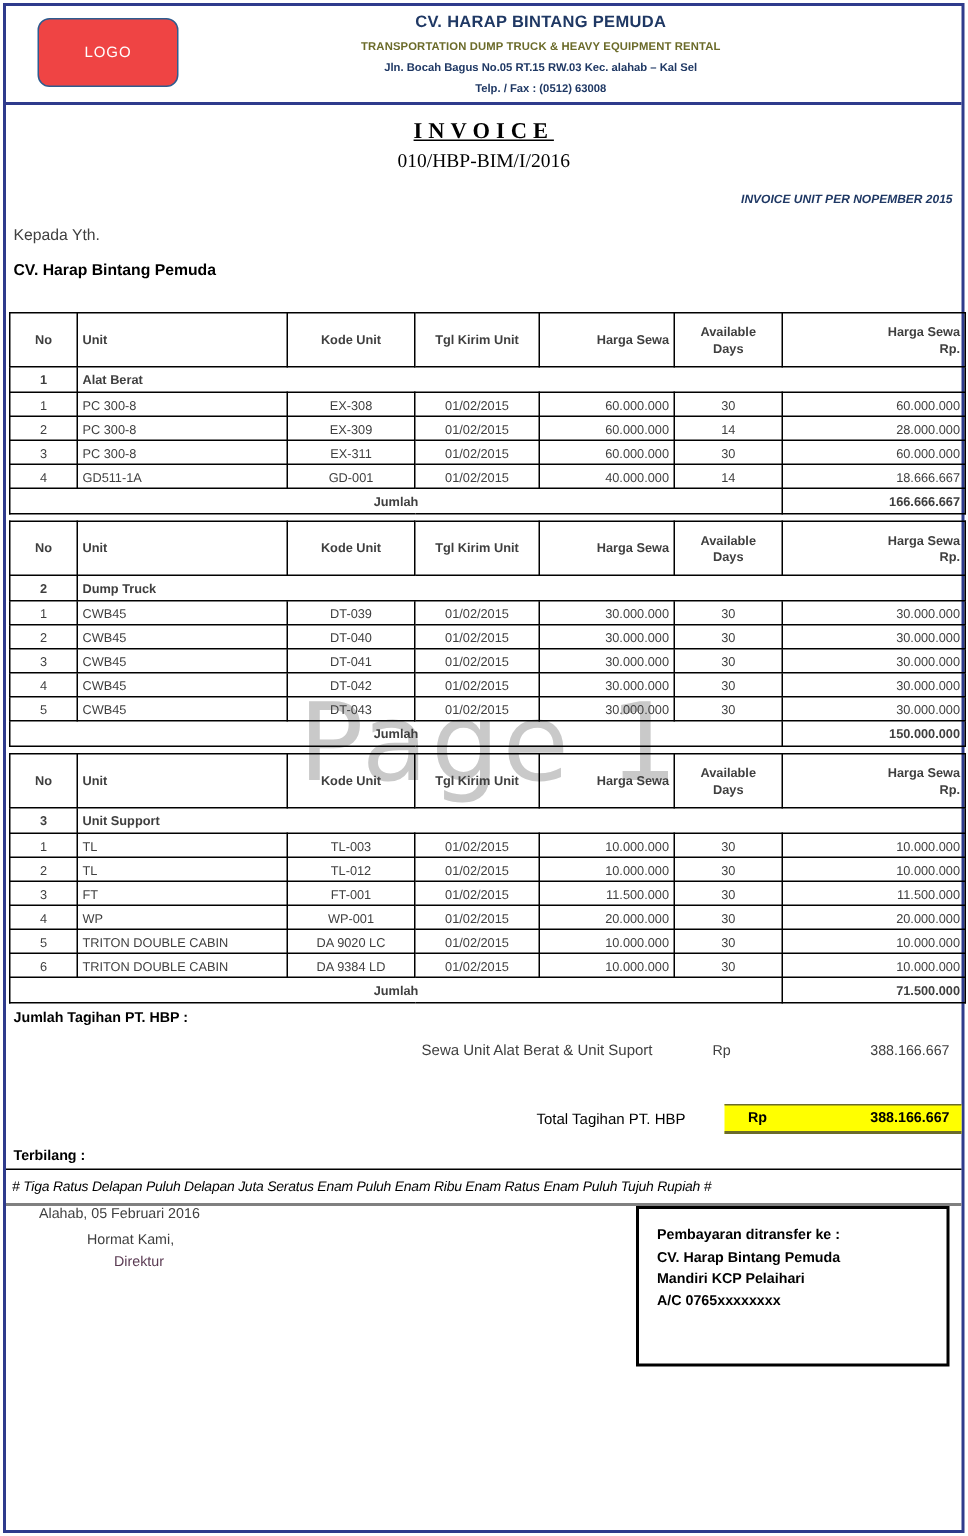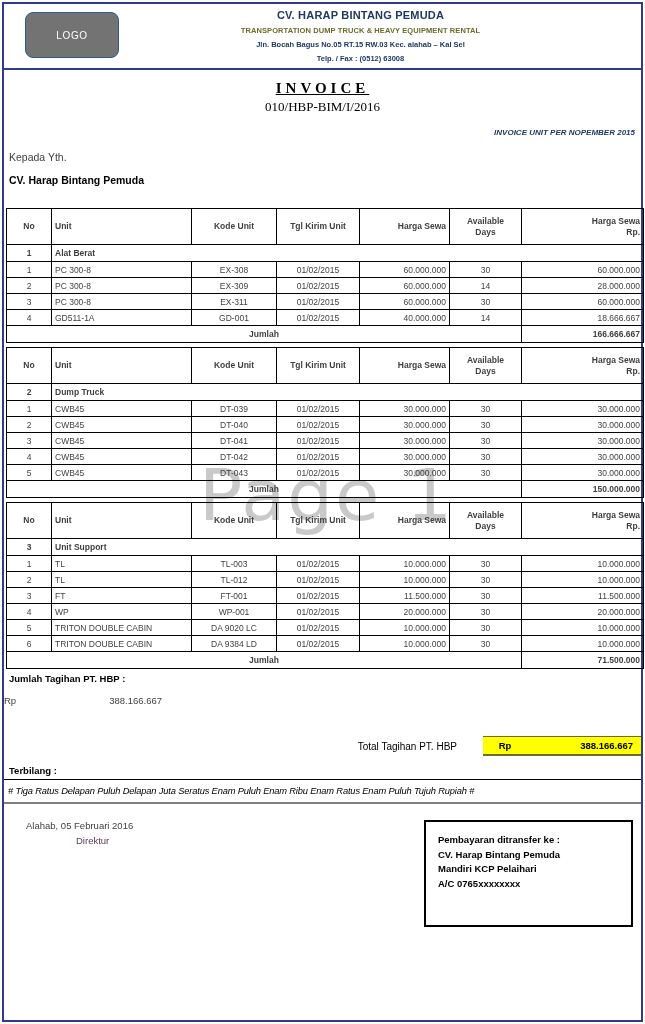--- a/index.html
+++ b/index.html
@@ -62,21 +62,21 @@
     width: 136px;
     display: flex;
     align-items: center;
     justify-content: center;
     padding-top: 8px;
     box-sizing: border-box;
   }
   .logo-box {
     width: 92px;
     height: 44px;
-    background: #737373;
+    background: #ef4444;
     border: 1.5px solid #2e5c8f;
     border-radius: 8px;
     display: flex;
     align-items: center;
     justify-content: center;
     color: #ffffff;
     font-size: 10px;
     letter-spacing: 0.6px;
   }
   .header-text {
@@ -313,21 +313,20 @@
     color: #000000;
     padding: 6px 3px 6px 4px;
     border-bottom: 2px solid #808080;
     white-space: nowrap;
     letter-spacing: -0.15px;
   }
 
   
   .footer {
     display: flex;
-    padding-top: 16px;
     position: relative;
   }
   .sign-col {
     width: 420px;
     padding-left: 22px;
     box-sizing: border-box;
   }
   .sign-place {
     font-size: 9.5px;
     color: #3f3f3f;
@@ -646,39 +645,41 @@
               <td class="jumlah-val">71.500.000</td>
             </tr>
           </tbody>
         </table>
       </div>
 
     <div class="totals">
       <div class="tot-head">Jumlah Tagihan PT. HBP :</div>
 
       <div class="tot-line">
+        <div class="lbl">Sewa Unit Alat Berat &amp; Unit Suport</div>
         <div class="rp">Rp</div>
         <div class="amt">388.166.667</div>
       </div>
 
       <div class="tot-line grand">
         <div class="lbl">Total Tagihan PT. HBP</div>
         <div class="hl">
           <div class="rp">Rp</div>
           <div class="amt">388.166.667</div>
         </div>
       </div>
     </div>
 
     <div class="terbilang-label">Terbilang :</div>
     <div class="terbilang-text"># Tiga Ratus Delapan Puluh Delapan Juta Seratus Enam Puluh Enam Ribu Enam Ratus Enam Puluh Tujuh Rupiah #</div>
 
     <div class="footer">
       <div class="sign-col">
         <div class="sign-place">Alahab, 05 Februari 2016</div>
+        <div class="sign-hormat">Hormat Kami,</div>
         <div class="sign-role">Direktur</div>
       </div>
       <div class="pay-col">
         <div class="pay-box" id="pay-box">
             <div>Pembayaran ditransfer ke :</div>
             <div>CV. Harap Bintang Pemuda</div>
             <div>Mandiri KCP Pelaihari</div>
             <div>A/C 0765xxxxxxxx</div>
           </div>
       </div>

